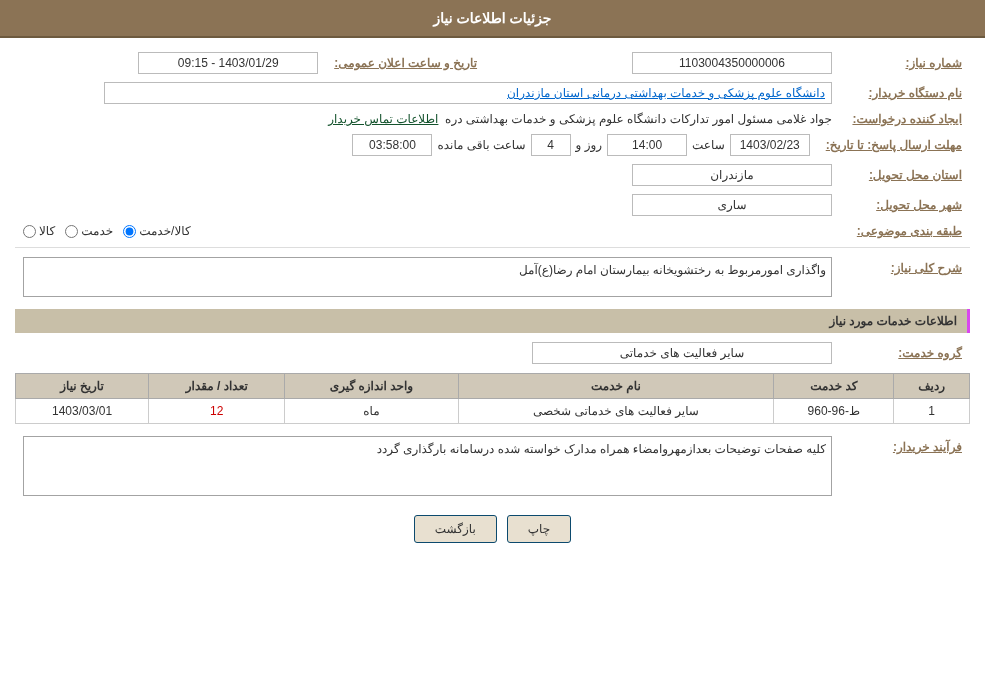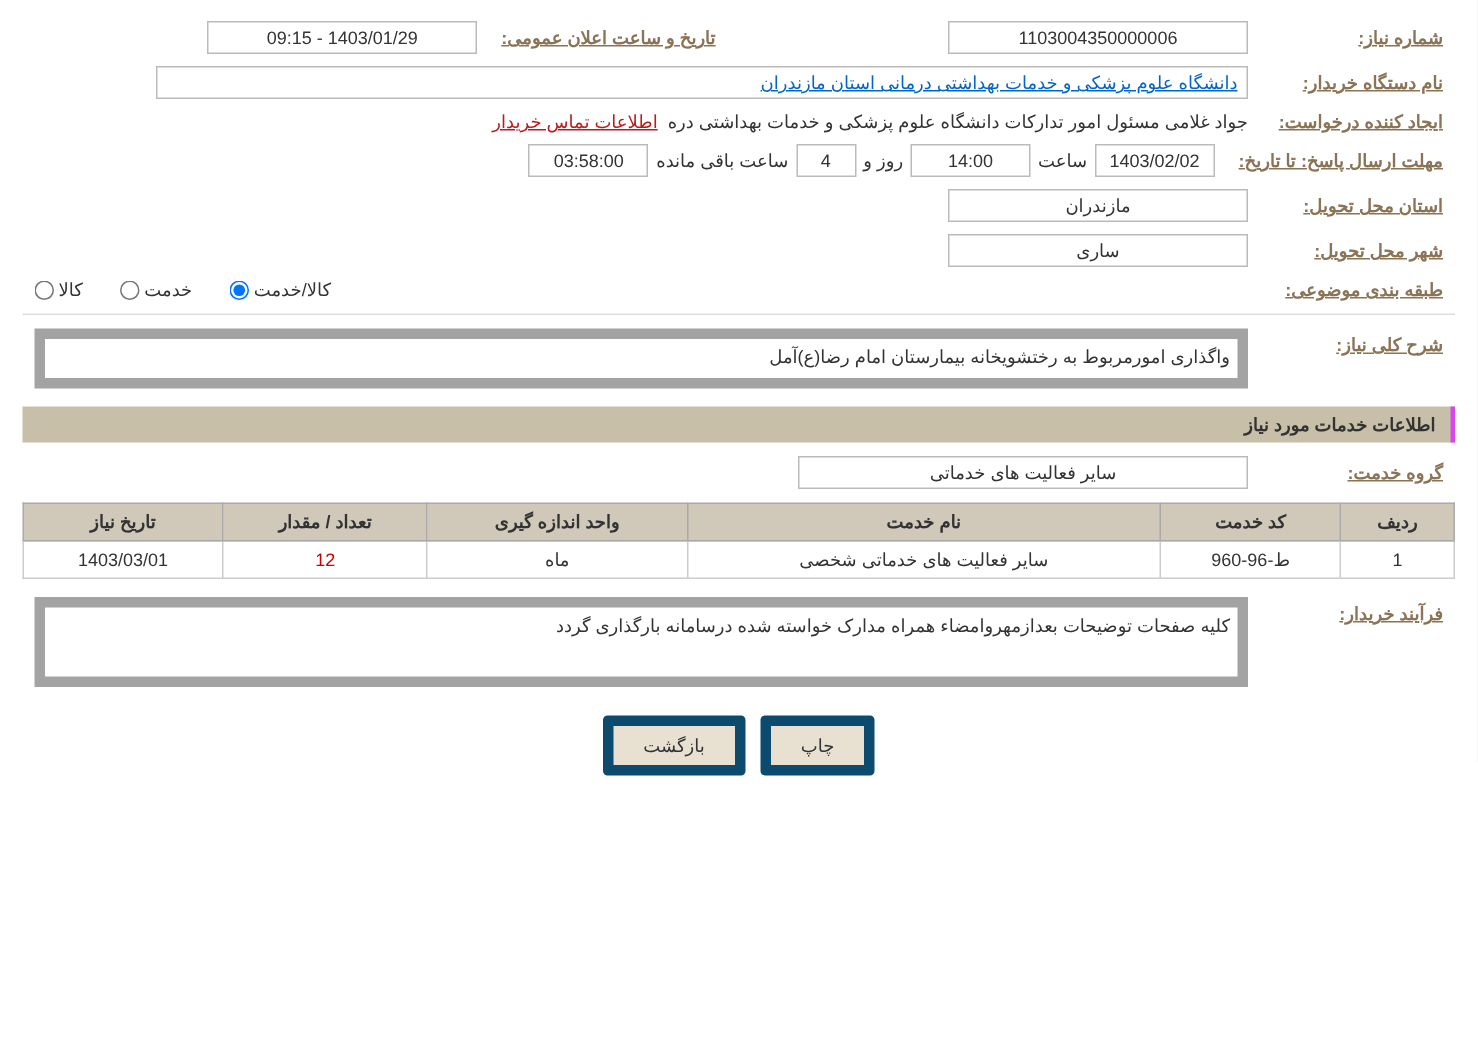--- a/index.html
+++ b/index.html
@@ -57,33 +57,33 @@
     }
     .input-box-wide {
       border: 1px solid #bbb;
       padding: 3px 6px;
       background: #fff;
       display: inline-block;
       width: 90%;
       text-align: right;
     }
     .link-text {
-      color: #b91c1c;
+      color: #14532d;
       text-decoration: underline;
       cursor: pointer;
     }
     .row-flex {
       display: flex;
       align-items: center;
       gap: 5px;
       flex-direction: row;
     }
     .radio-group {
       display: flex;
-      gap: 25px;
+      gap: 10px;
       align-items: center;
       flex-direction: row-reverse;
     }
     .radio-item {
       display: flex;
       align-items: center;
       gap: 3px;
     }
     .data-table {
       width: 100%;
@@ -100,38 +100,38 @@
     .data-table td {
       border: 1px solid #ccc;
       padding: 5px 8px;
       text-align: center;
     }
     .data-table tr:nth-child(even) td {
       background: #fafafa;
     }
     .red-text { color: #cc0000; }
     .textarea-box {
-      border: 7px solid #a3a3a3;
+      border: 1px solid #a3a3a3;
       padding: 5px;
       background: #fff;
       min-height: 50px;
       width: 100%;
       text-align: right;
       direction: rtl;
       resize: none;
     }
     .footer-buttons {
       display: flex;
       justify-content: center;
       gap: 10px;
       padding: 15px;
     }
     .btn {
       padding: 6px 20px;
-      border: 7px solid #0c4a6e;
+      border: 1px solid #0c4a6e;
       cursor: pointer;
       font-size: 12px;
       font-family: Tahoma, Arial, sans-serif;
       border-radius: 3px;
     }
     .btn-print {
       background: #e8e0d0;
       color: #333;
     }
     .btn-back {
@@ -150,20 +150,23 @@
       margin: 8px 0 5px 0;
       text-align: right;
       border-right: 3px solid #d946ef;
     }
   </style>
 </head>
 <body>
 
 <div class="page-wrapper">
 
+  <div class="header-bar">
+    <span>جزئیات اطلاعات نیاز</span>
+  </div>
 
   <div class="content">
 
     <table class="info-table">
       <tbody>
           <tr>
         <td class="label-cell">شماره نیاز:</td>
         <td class="value-cell">
           <span class="input-box" style="min-width:200px;">1103004350000006</span>
         </td>
@@ -197,21 +200,21 @@
       </tr>
     </tbody>
       </table>
 
     <table class="info-table">
       <tbody>
           <tr>
         <td class="label-cell">مهلت ارسال پاسخ: تا تاریخ:</td>
         <td class="value-cell">
           <div class="row-flex">
-            <span class="input-box">1403/02/02</span>
+            <span class="input-box">1403/02/23</span>
             <span>ساعت</span>
             <span class="input-box">14:00</span>
             <span>روز و</span>
             <span class="input-box" style="min-width:40px;">4</span>
             <span>ساعت باقی مانده</span>
             <span class="input-box">03:58:00</span>
           </div>
         </td>
       </tr>
     </tbody>

